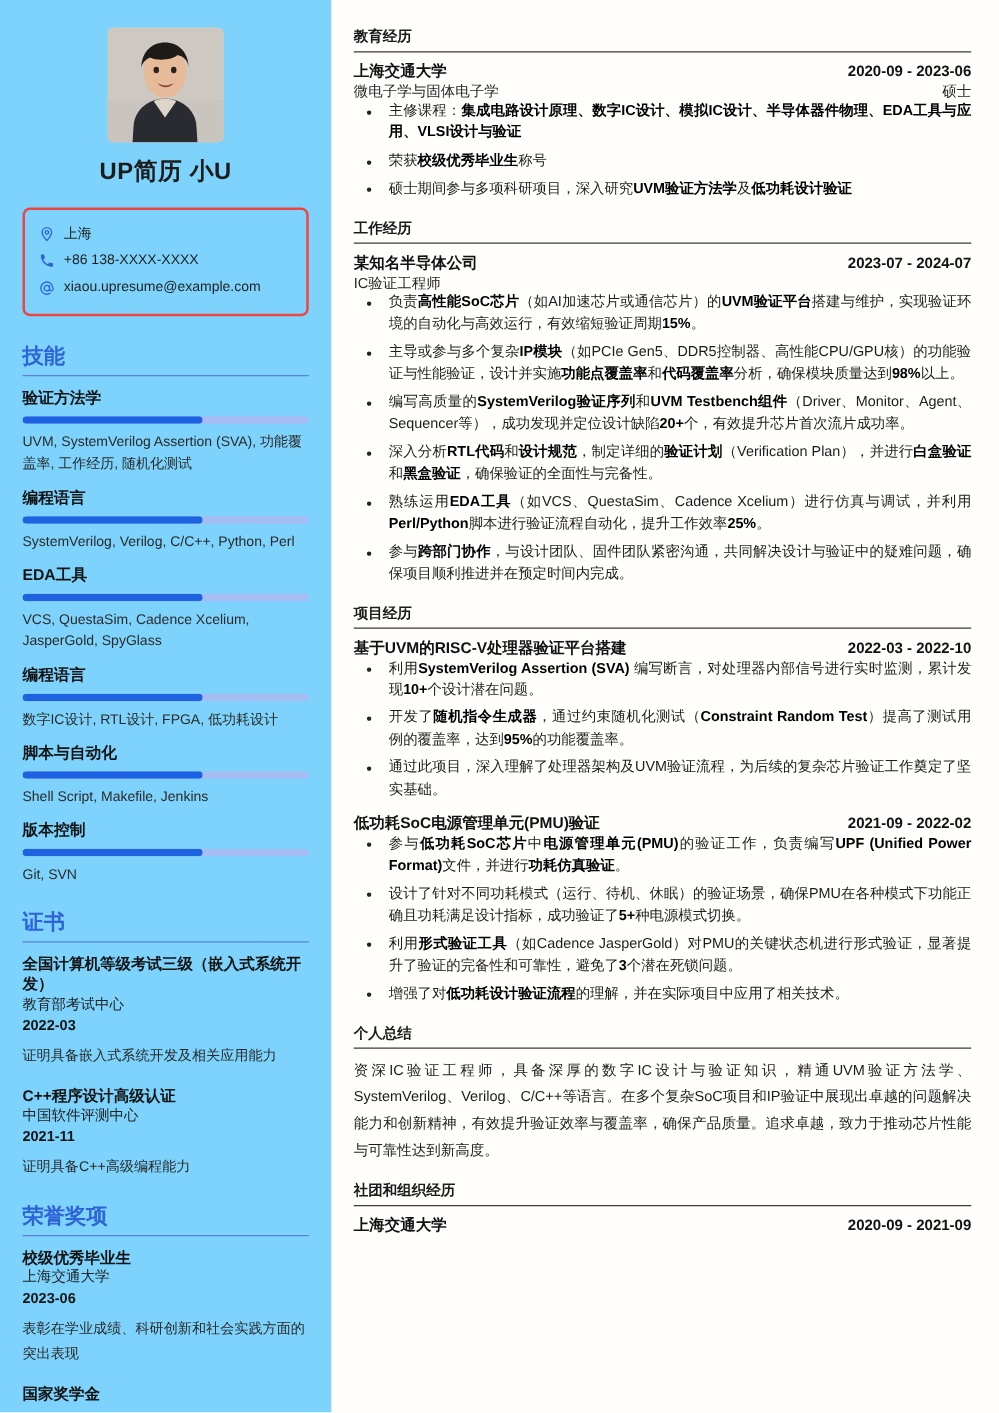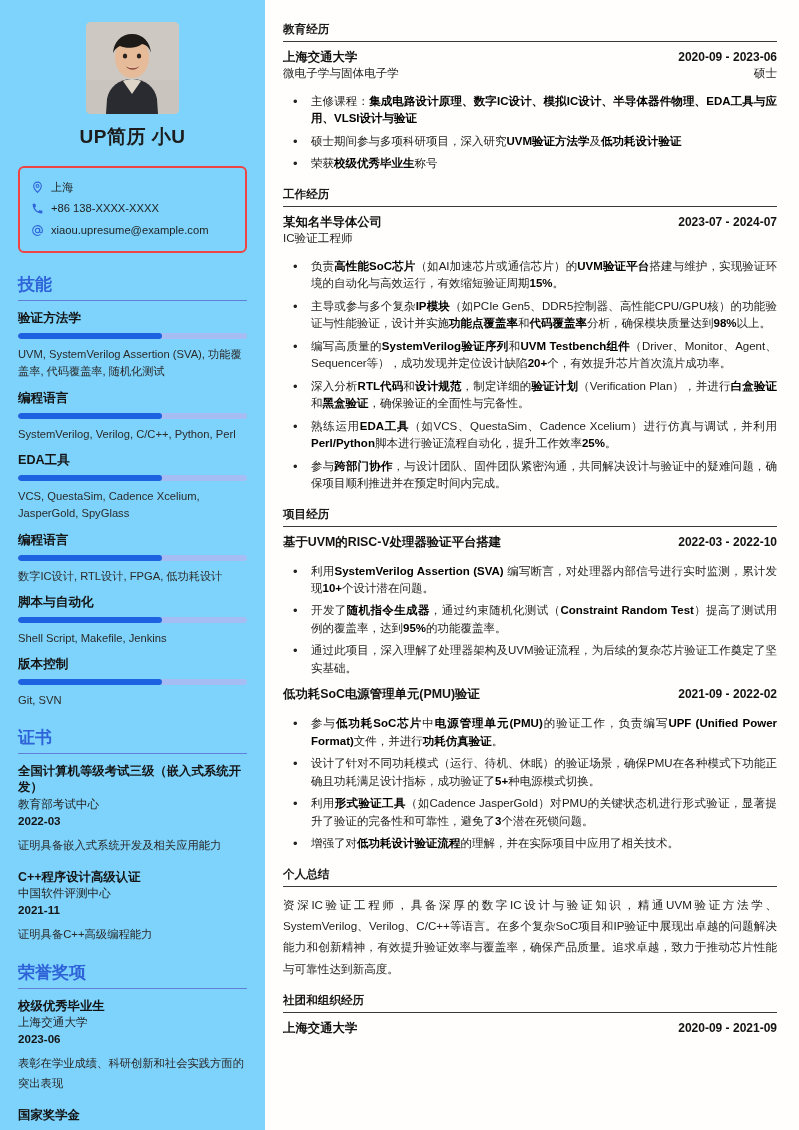--- a/index.html
+++ b/index.html
@@ -63,21 +63,21 @@
     border-bottom:1.2px solid #3a3a3a;
     padding-bottom:4px; margin-bottom:7px;
   }
   .sec { margin-bottom:14px; }
   .entry { margin-bottom:9px; }
   .row { display:flex; justify-content:space-between; align-items:baseline; gap:10px; }
   .org { font-size:12.4px; font-weight:700; color:#121212; }
   .date { font-size:12px; font-weight:700; color:#121212; white-space:nowrap; }
   .role { font-size:11.6px; color:#262626; }
   .role-right { font-size:11.6px; color:#262626; white-space:nowrap; }
-  ul.bl { list-style:none; margin:12px 0 0 0; padding:0; }
+  ul.bl { list-style:none; margin:0 0 0 0; padding:0; }
   ul.bl li {
     position:relative; padding-left:28px; margin-bottom:5px;
     font-size:11.5px; line-height:1.52; color:#1c1c1c; text-align:justify;
   }
   ul.bl li::before {
     content:"•"; position:absolute; left:10px; top:-1px;
     font-size:13px; color:#222;
   }
   ul.bl b { font-weight:700; color:#000; }
   .summary { font-size:11.6px; line-height:1.85; color:#1c1c1c; text-align:justify; }
@@ -137,21 +137,21 @@
       </div>
     </div>
 
     <div class="side-head">技能</div>
     <div>
       <div class="skill">
         <div class="skill-name">验证方法学</div>
         <div class="bar">
             <i style="width: 63%;"></i>
           </div>
-        <div class="skill-desc">UVM, SystemVerilog Assertion (SVA), 功能覆盖率, 代码覆盖率, 随机化测试</div>
+        <div class="skill-desc">UVM, SystemVerilog Assertion (SVA), 功能覆盖率, 工作经历, 随机化测试</div>
       </div>
       <div class="skill">
         <div class="skill-name">编程语言</div>
         <div class="bar">
             <i style="width: 63%;"></i>
           </div>
         <div class="skill-desc">SystemVerilog, Verilog, C/C++, Python, Perl</div>
       </div>
       <div class="skill">
         <div class="skill-name">EDA工具</div>
@@ -222,22 +222,22 @@
         <div class="row">
           <span class="org">上海交通大学</span>
           <span class="date">2020-09 - 2023-06</span>
         </div>
         <div class="row">
           <span class="role">微电子学与固体电子学</span>
           <span class="role-right">硕士</span>
         </div>
         <ul class="bl">
             <li>主修课程：<b>集成电路设计原理、数字IC设计、模拟IC设计、半导体器件物理、EDA工具与应用、VLSI设计与验证</b></li>
+            <li>荣获<b>校级优秀毕业生</b>称号</li>
             <li>硕士期间参与多项科研项目，深入研究<b>UVM验证方法学</b>及<b>低功耗设计验证</b></li>
-            <li>荣获<b>校级优秀毕业生</b>称号</li>
           </ul>
       </div>
     </section>
 
     <section class="sec">
       <div class="main-head">工作经历</div>
       <div class="entry">
         <div class="row">
           <span class="org">某知名半导体公司</span>
           <span class="date">2023-07 - 2024-07</span>

